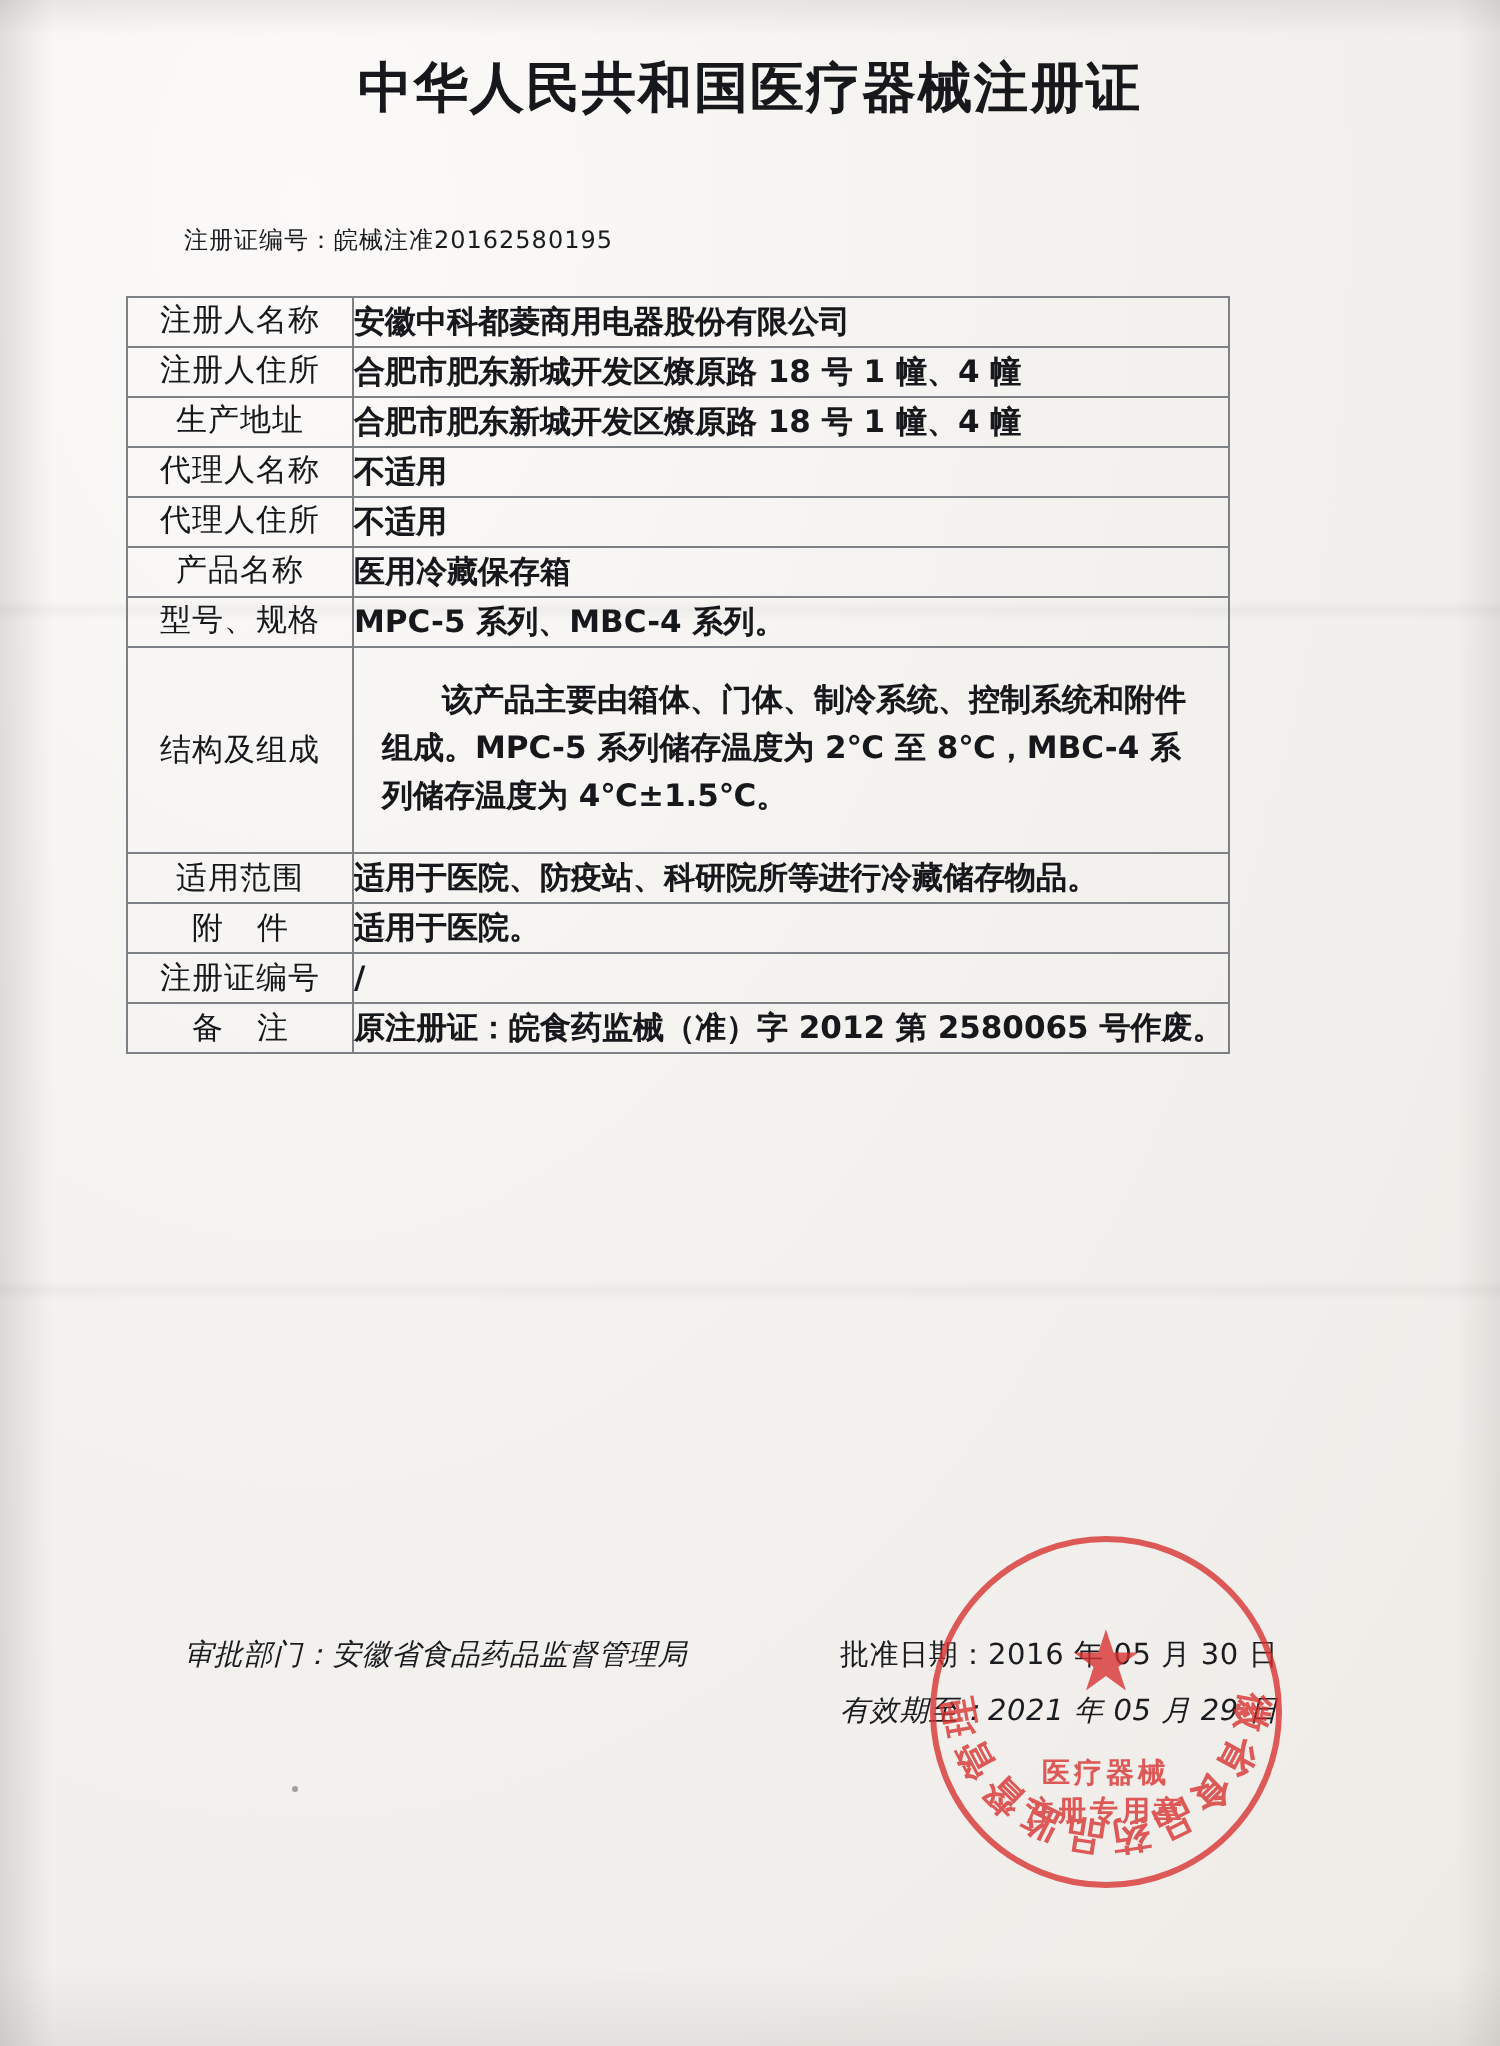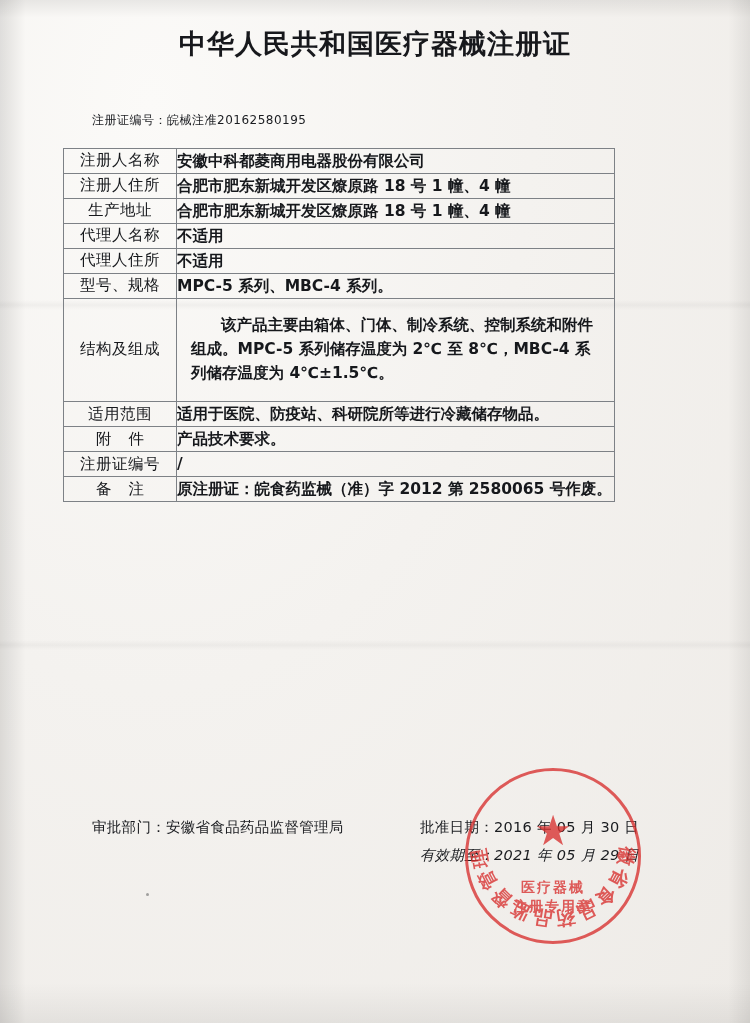--- a/index.html
+++ b/index.html
@@ -123,20 +123,21 @@
     left: 0; right: 0;
     top: 812px;
     font-size: 14.5px;
     color: #1a1c20;
   }
   .footer .dept {
     position: absolute;
     left: 92px;
     top: 6px;
     letter-spacing: 0.3px;
+    font-style: italic;
   }
   .footer .approve-date {
     position: absolute;
     left: 420px;
     top: 6px;
     letter-spacing: 0.3px;
   }
   .footer .valid-date {
     position: absolute;
     left: 420px;
@@ -234,34 +235,38 @@
       </tr>
       <tr>
         <td class="label">代理人名称</td>
         <td class="value">不适用</td>
       </tr>
       <tr>
         <td class="label">代理人住所</td>
         <td class="value">不适用</td>
       </tr>
       <tr>
+        <td class="label">产品名称</td>
+        <td class="value">医用冷藏保存箱</td>
+      </tr>
+      <tr>
         <td class="label">型号、规格</td>
         <td class="value">MPC-5 系列、MBC-4 系列。</td>
       </tr>
       <tr>
         <td class="label">结构及组成</td>
         <td class="value tall indent">该产品主要由箱体、门体、制冷系统、控制系统和附件组成。MPC-5 系列储存温度为 2℃ 至 8℃，MBC-4 系列储存温度为 4℃±1.5℃。</td>
       </tr>
       <tr>
         <td class="label">适用范围</td>
         <td class="value value-center">适用于医院、防疫站、科研院所等进行冷藏储存物品。</td>
       </tr>
       <tr>
         <td class="label spread">附 件</td>
-        <td class="value">产品技术要求。</td>
+        <td class="value">适用于医院。</td>
       </tr>
       <tr>
         <td class="label">注册证编号</td>
         <td class="value">/</td>
       </tr>
       <tr>
         <td class="label spread">备 注</td>
         <td class="value value-center">原注册证：皖食药监械（准）字 2012 第 2580065 号作废。</td>
       </tr>
     </tbody>

